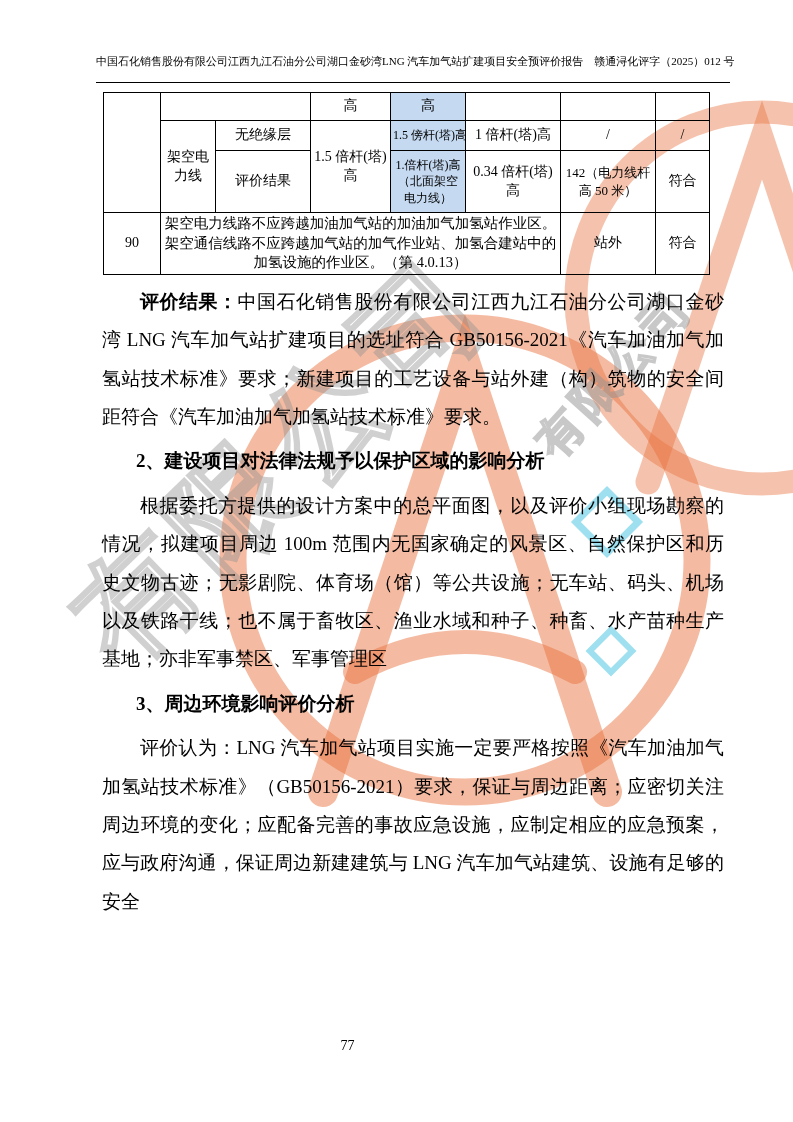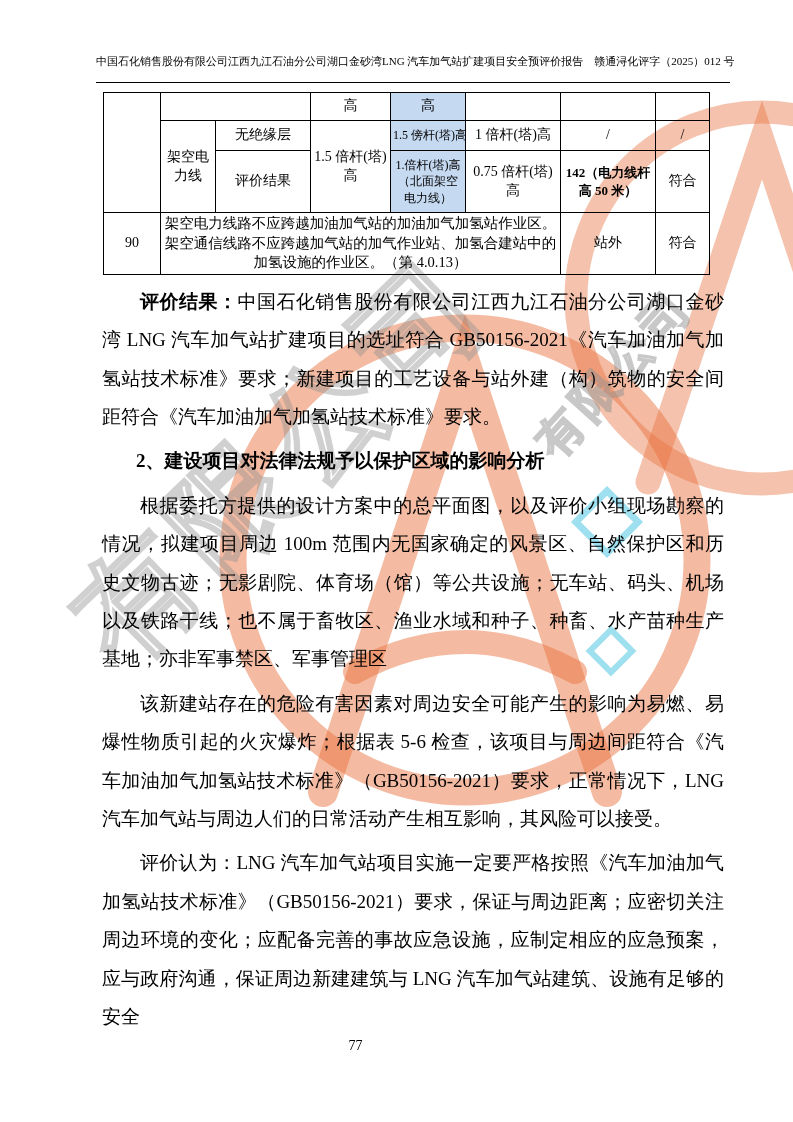--- a/index.html
+++ b/index.html
@@ -54,38 +54,38 @@
   table.spec td{
     border:1px solid #000;
     text-align:center;
     vertical-align:middle;
     padding:1px 2px;
     line-height:1.35;
     overflow:hidden;
   }
   td.hl{background:#c5d9f1;}
   td.small{font-size:12px;}
-  td.msmall{font-size:13px;font-weight:bold;}
+  td.msmall{font-size:13px;}
   td.lefttext{
     text-align:left;
     font-size:14.5px;
     line-height:1.38;
     padding:2px 5px;
   }
   
   .body-text{font-size:19px;line-height:38.4px;text-align:justify;}
   .body-text p{margin:6px;text-indent:2em;}
   .body-text p.first{margin-top:8px;}
   .body-text .lead{font-weight:bold;}
   .body-text h4{
     margin:2px;font-size:19px;line-height:38.4px;
     text-indent:2em;font-weight:bold;
   }
   .page-footer{
-    position:absolute;left:8px;top:1038px;width:695px;
+    position:absolute;left:0;top:1038px;width:695px;
     text-align:center;font-size:14px;font-family:"Liberation Serif", serif;
   }
 </style>
 </head>
 <body>
 
 <div class="page">
 
   <div class="wm">
     <svg class="wm-svg" width="793" height="1122" viewBox="0 0 793 1122">
@@ -141,42 +141,42 @@
         <td>无绝缘层</td>
         <td rowspan="2">1.5 倍杆(塔)高</td>
         <td class="hl small" style="white-space:nowrap">1.5 傍杆(塔)高</td>
         <td>1 倍杆(塔)高</td>
         <td>/</td>
         <td>/</td>
       </tr>
       <tr style="height:62px">
         <td>评价结果</td>
         <td class="hl small">1.倍杆(塔)高（北面架空电力线）</td>
-        <td>0.75 倍杆(塔)高</td>
+        <td>0.34 倍杆(塔)高</td>
         <td class="msmall">142（电力线杆高 50 米）</td>
         <td>符合</td>
       </tr>
       <tr style="height:60px">
         <td>90</td>
         <td colspan="5" class="lefttext">架空电力线路不应跨越加油加气站的加油加气加氢站作业区。架空通信线路不应跨越加气站的加气作业站、加氢合建站中的加氢设施的作业区。（第 4.0.13）</td>
         <td>站外</td>
         <td>符合</td>
       </tr>
     </tbody>
       </table>
 
     <div class="body-text">
       <p class="first"><span class="lead">评价结果：</span><span>中国石化销售股份有限公司江西九江石油分公司湖口金砂湾 LNG 汽车加气站扩建项目的选址符合 GB50156-2021《汽车加油加气加氢站技术标准》要求；新建项目的工艺设备与站外建（构）筑物的安全间距符合《汽车加油加气加氢站技术标准》要求。</span></p>
 
       <h4>2、建设项目对法律法规予以保护区域的影响分析</h4>
 
       <p>根据委托方提供的设计方案中的总平面图，以及评价小组现场勘察的情况，拟建项目周边 100m 范围内无国家确定的风景区、自然保护区和历史文物古迹；无影剧院、体育场（馆）等公共设施；无车站、码头、机场以及铁路干线；也不属于畜牧区、渔业水域和种子、种畜、水产苗种生产基地；亦非军事禁区、军事管理区</p>
 
 
+      <h4>3、周边环境影响评价分析</h4>
 
-      <p>该新建站存在的危险有害因素对周边安全可能产生的影响为易燃、易爆性物质引起的火灾爆炸；根据表 5-6 检查，该项目与周边间距符合《汽车加油加气加氢站技术标准》（GB50156-2021）要求，正常情况下，LNG 汽车加气站与周边人们的日常活动产生相互影响，其风险可以接受。</p>
 
       <p>评价认为：LNG 汽车加气站项目实施一定要严格按照《汽车加油加气加氢站技术标准》（GB50156-2021）要求，保证与周边距离；应密切关注周边环境的变化；应配备完善的事故应急设施，应制定相应的应急预案，应与政府沟通，保证周边新建建筑与 LNG 汽车加气站建筑、设施有足够的安全</p>
     </div>
   </div>
 
   <div class="page-footer">77</div>
 </div>
 
 </body></html>

